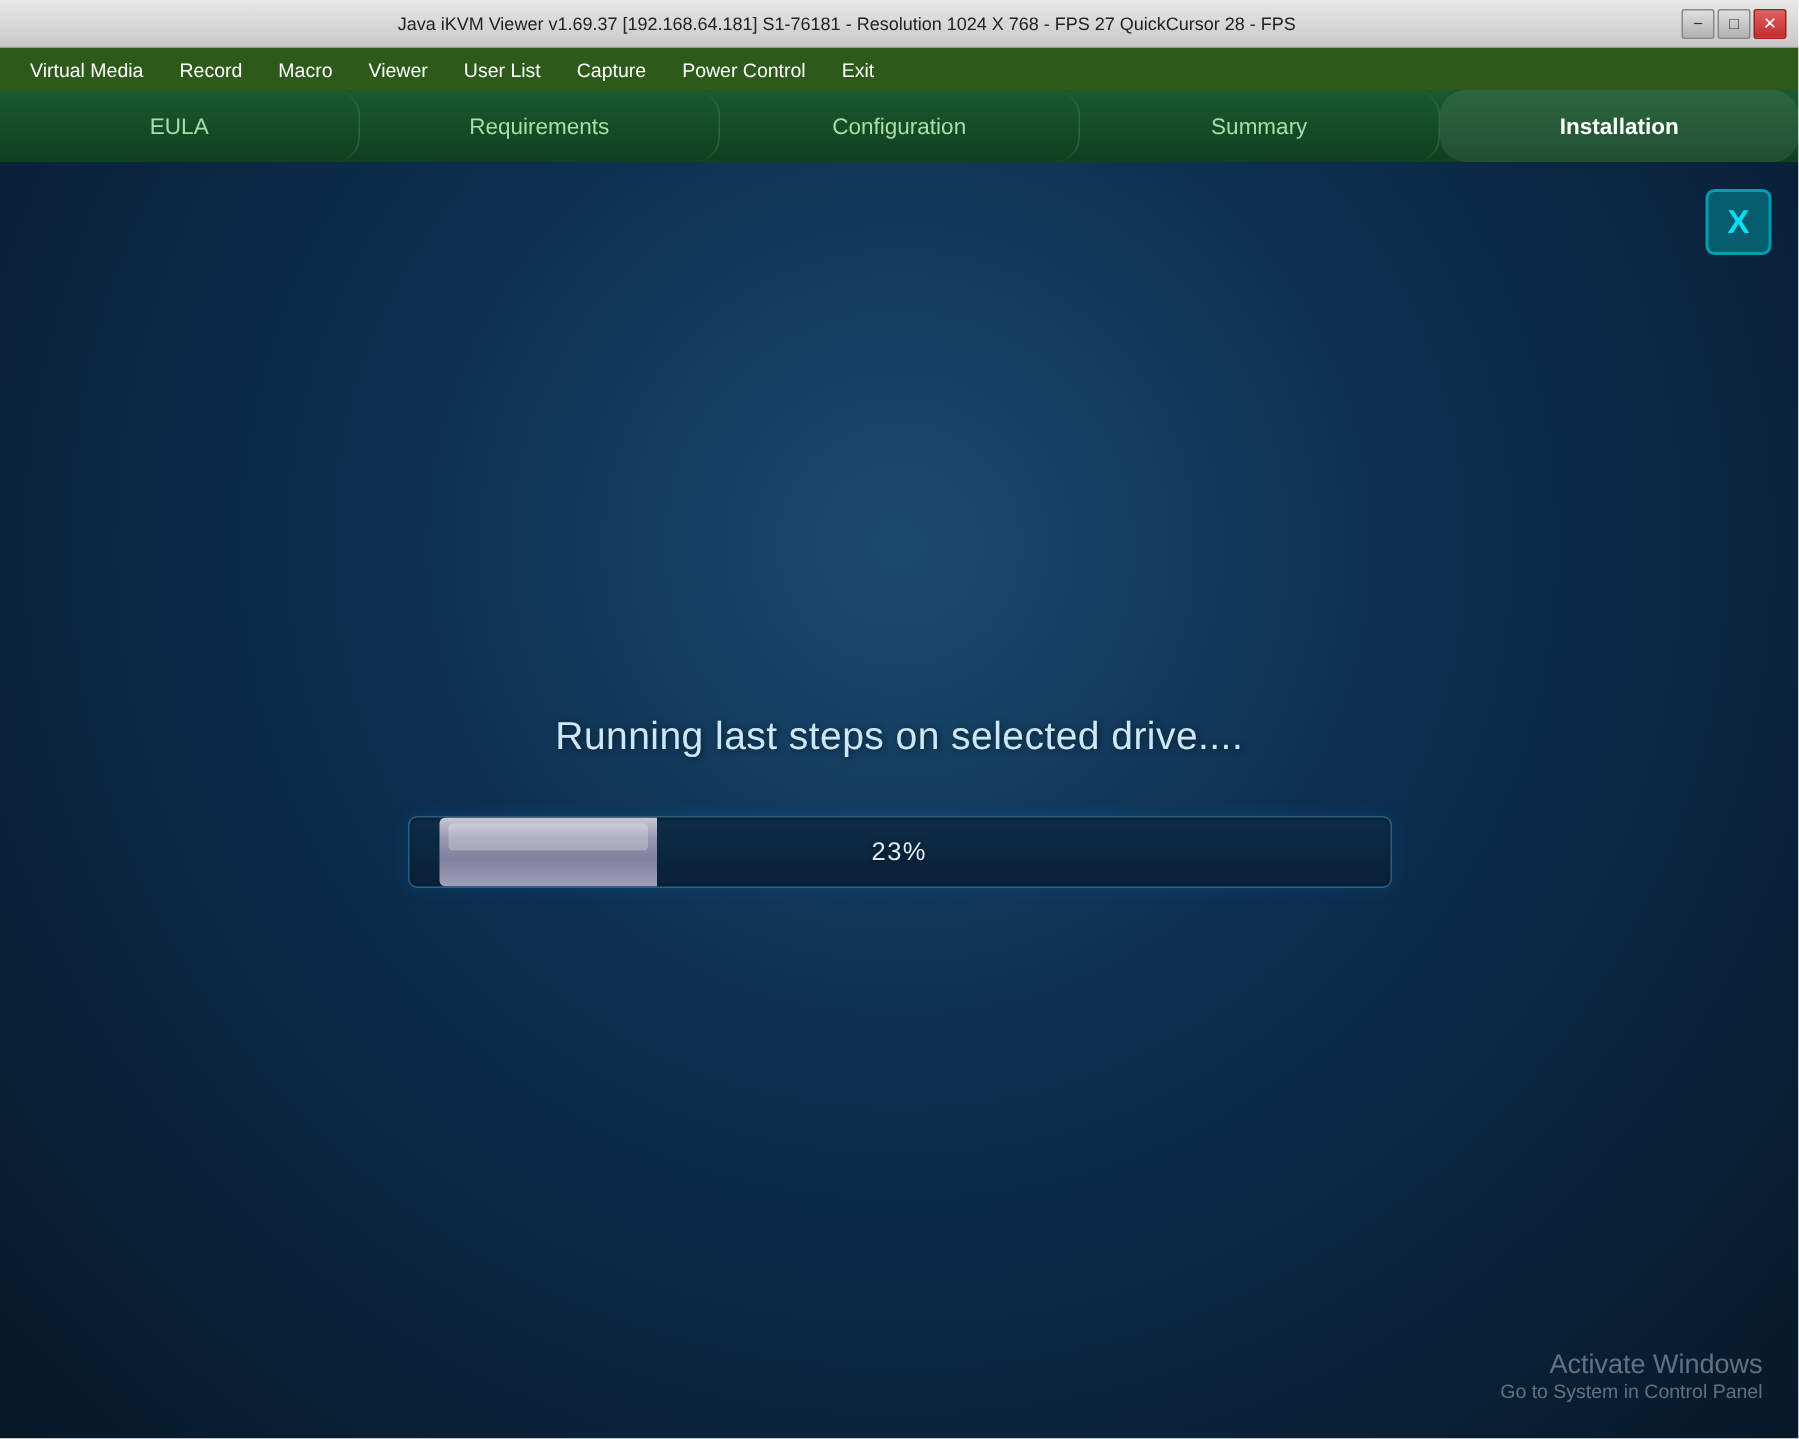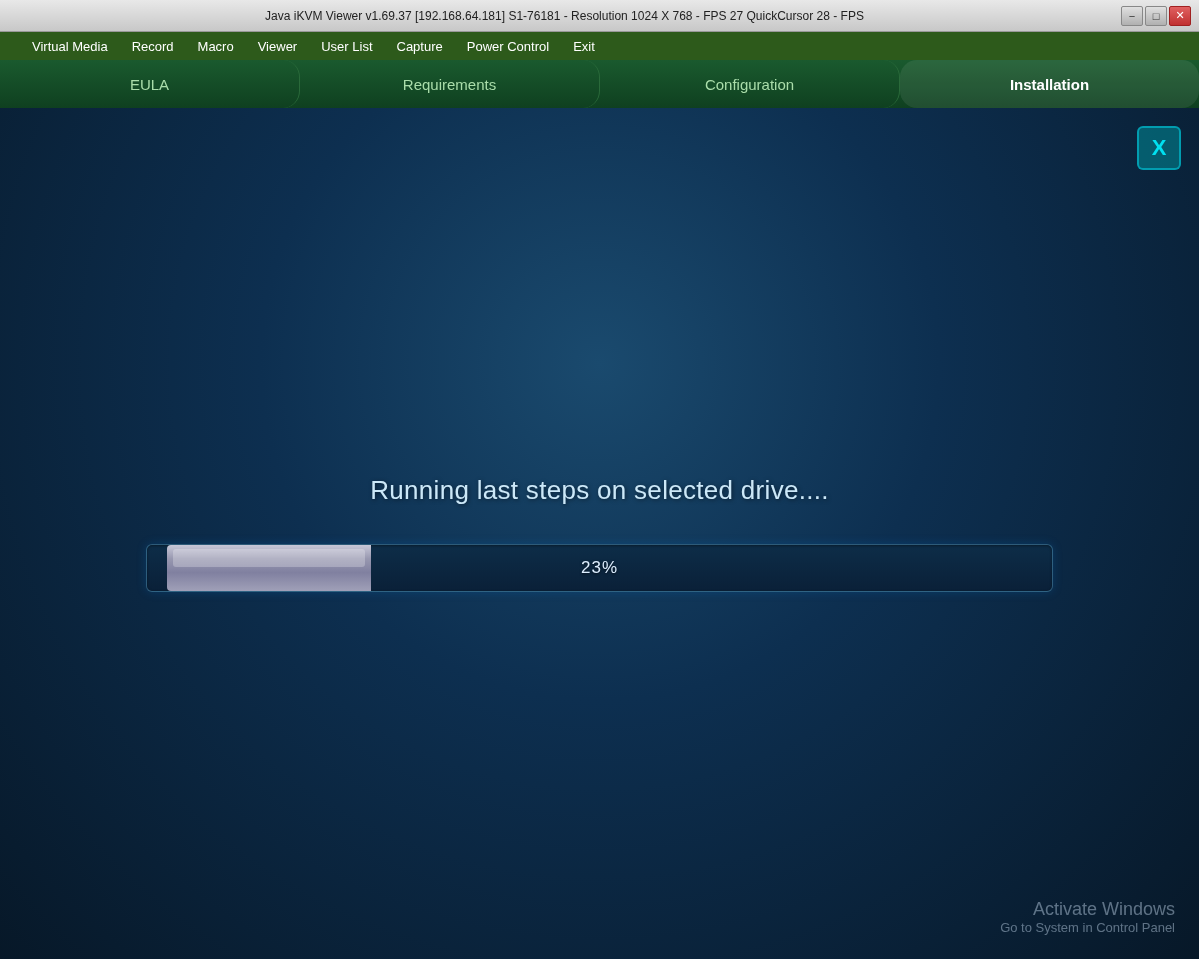--- a/index.html
+++ b/index.html
@@ -34,21 +34,21 @@
       font-size: 11px; cursor: pointer; color: #333;
     }
     .titlebar-btn.close { background: linear-gradient(to bottom, #e06060, #c03030); color: white; border-color: #a02020; }
 
     
     #menubar {
       background: #2d5a1b;
       height: 28px;
       display: flex;
       align-items: center;
-      padding: 0 20px;
+      padding: 0 8px;
     }
     .menu-item {
       color: white;
       font-size: 13px;
       padding: 4px 12px;
       cursor: pointer;
       white-space: nowrap;
     }
 
     
@@ -110,21 +110,21 @@
       color: #cce8f8;
       font-size: 26px;
       font-weight: 300;
       margin-bottom: 38px;
       text-shadow: 1px 1px 4px rgba(0,0,0,0.5);
       letter-spacing: 0.3px;
     }
 
     
     #progress-container {
-      width: 907px;
+      width: 656px;
       height: 48px;
       border-radius: 6px;
       border: 1px solid rgba(100,180,220,0.4);
       background: linear-gradient(to bottom, #0d2d48, #0a2038);
       overflow: hidden;
       position: relative;
       box-shadow: 0 0 10px rgba(0,100,180,0.3), inset 0 1px 3px rgba(0,0,0,0.4);
       padding-left: 20px;
     }
     #progress-fill {
@@ -193,20 +193,21 @@
     <div class="menu-item">User List</div>
     <div class="menu-item">Capture</div>
     <div class="menu-item">Power Control</div>
     <div class="menu-item">Exit</div>
   </div>
 
 <div id="stepsbar">
 <div class="step-item">EULA</div>
     <div class="step-item">Requirements</div>
     <div class="step-item">Configuration</div>
+    <div class="step-item">Summary</div>
     <div class="step-item active">Installation</div>
   </div>
 
 <div id="main">
   <div id="close-x-btn">X</div>
 
   <div id="status-text">Running last steps on selected drive....</div>
 
   <div id="progress-container">
     <div id="progress-fill" style="width: 23%;"></div>

